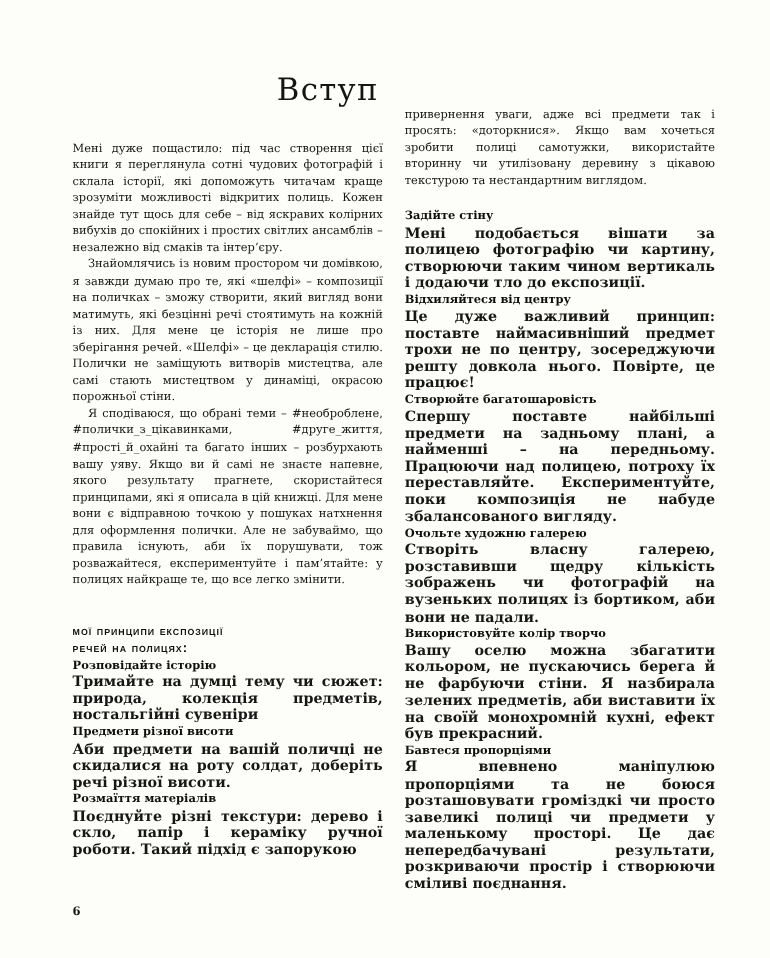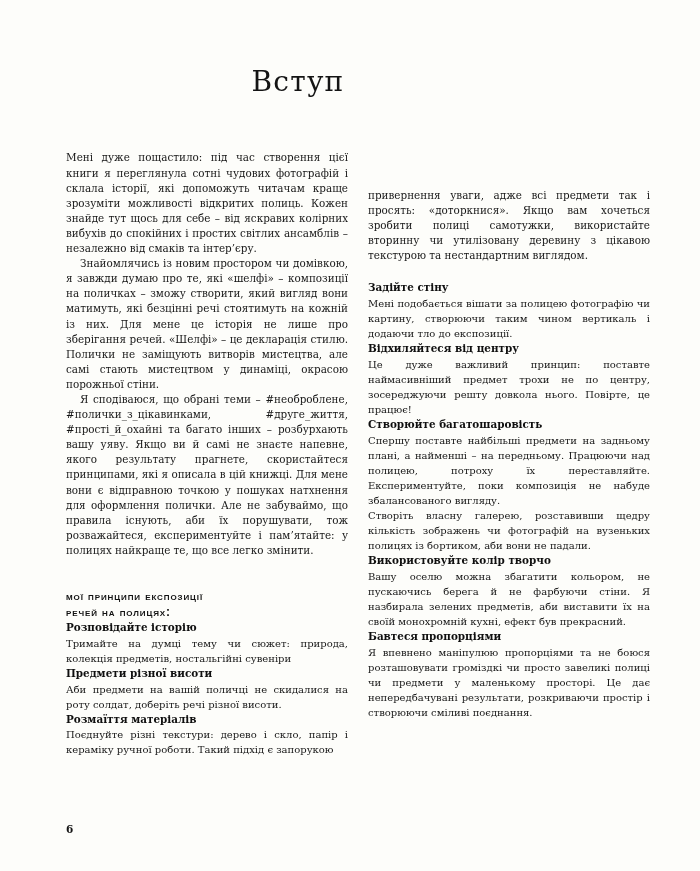--- a/index.html
+++ b/index.html
@@ -93,25 +93,26 @@
   .principle h3 {
     margin: 0 0 1px 0;
     font-size: 10.4px;
     line-height: 14.6px;
     font-weight: 700;
     color: #0f0f0f;
     font-family: "DejaVu Serif", "Liberation Serif", serif;
   }
   .principle p {
     margin: 0;
-    font-size: 10px;
+    font-size: 13px;
     line-height: 15.1px;
     text-align: justify;
     color: #161616;
     font-family: "DejaVu Serif", "Liberation Serif", serif;
+    font-weight: bold;
   }
 
   .lead-continuation {
     margin-bottom: 0;
   }
 
   .closing {
     margin-top: 24px;
   }
 
@@ -178,20 +179,21 @@
         <h3>Відхиляйтеся від центру</h3>
         <p>Це дуже важливий принцип: поставте наймасивніший предмет трохи не по центру, зосереджуючи решту довкола нього. Повірте, це працює!</p>
       </div>
 
       <div class="principle">
         <h3>Створюйте багатошаровість</h3>
         <p>Спершу поставте найбільші предмети на задньому плані, а найменші – на передньому. Працюючи над полицею, потроху їх переставляйте. Експериментуйте, поки композиція не набуде збалансованого вигляду.</p>
       </div>
 
       <div class="principle">
+        <h3>Очольте художню галерею</h3>
         <p>Створіть власну галерею, розставивши щедру кількість зображень чи фотографій на вузеньких полицях із бортиком, аби вони не падали.</p>
       </div>
 
       <div class="principle">
         <h3>Використовуйте колір творчо</h3>
         <p>Вашу оселю можна збагатити кольором, не пускаючись берега й не фарбуючи стіни. Я назбирала зелених предметів, аби виставити їх на своїй монохромній кухні, ефект був прекрасний.</p>
       </div>
 
       <div class="principle">
         <h3>Бавтеся пропорціями</h3>

